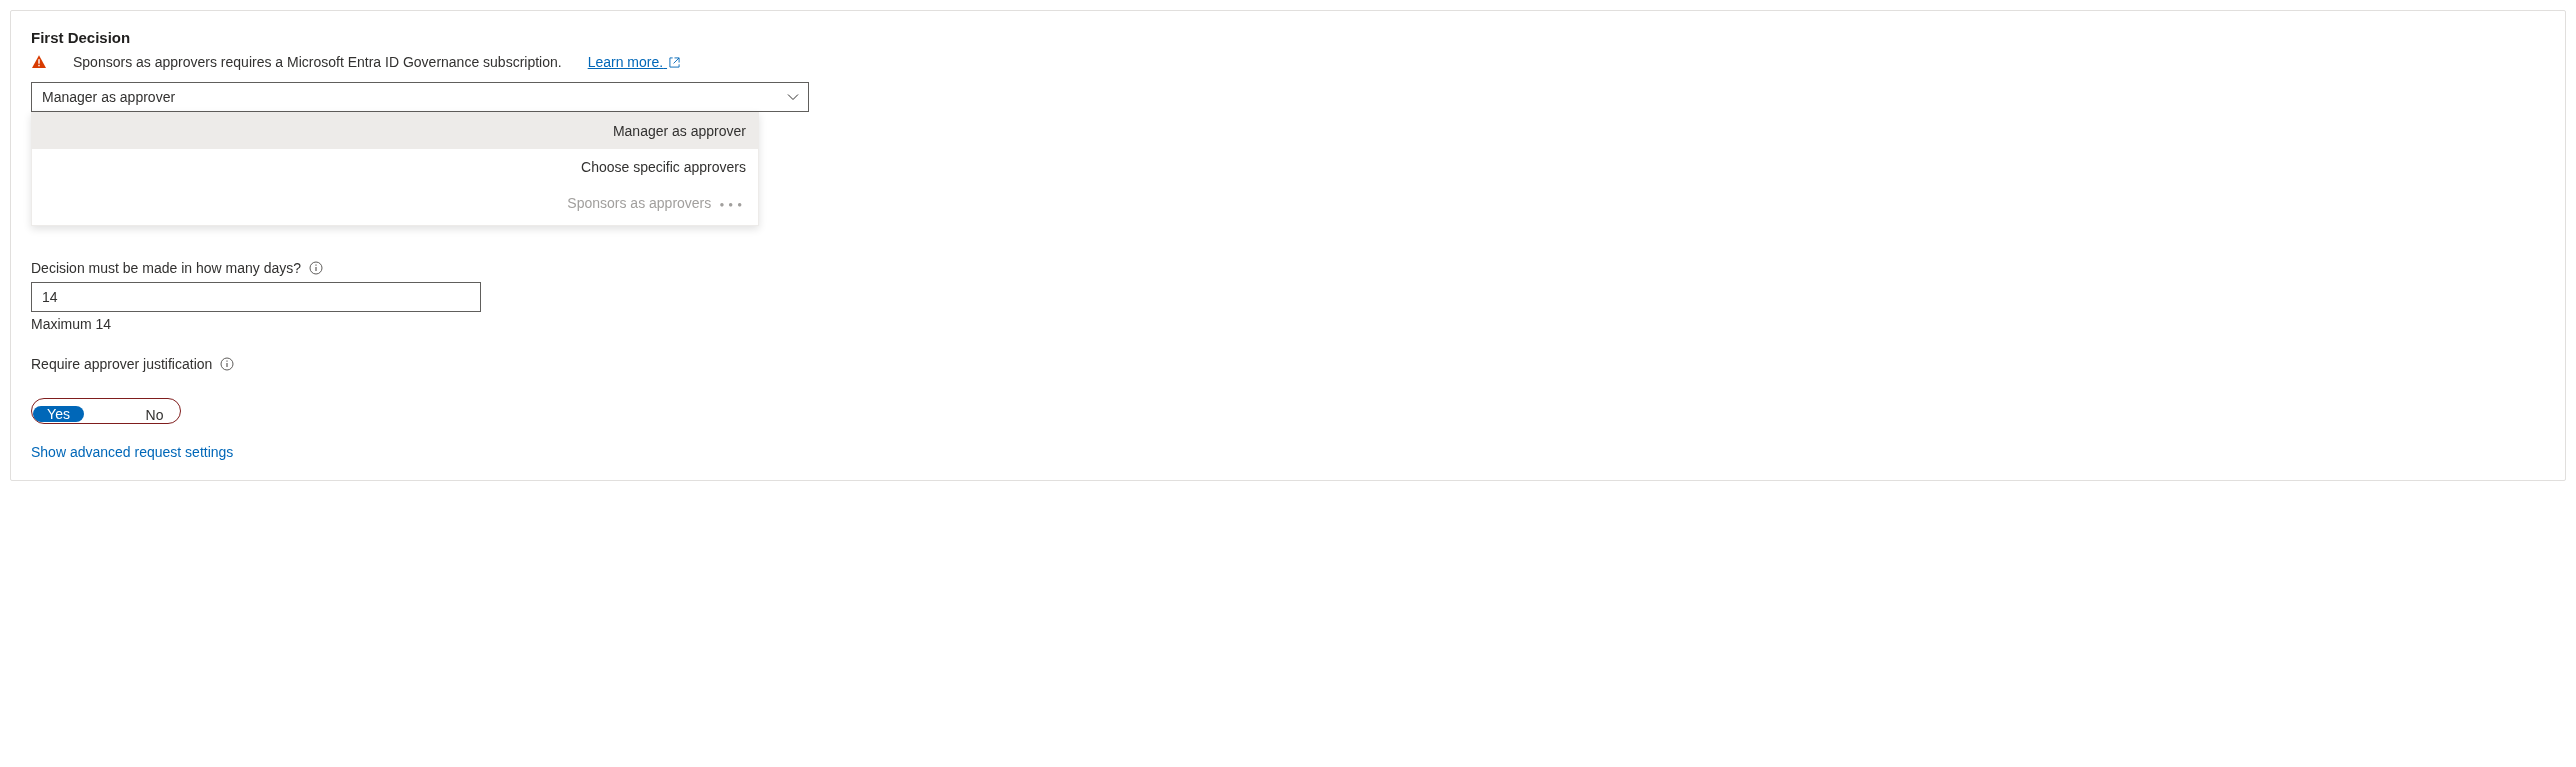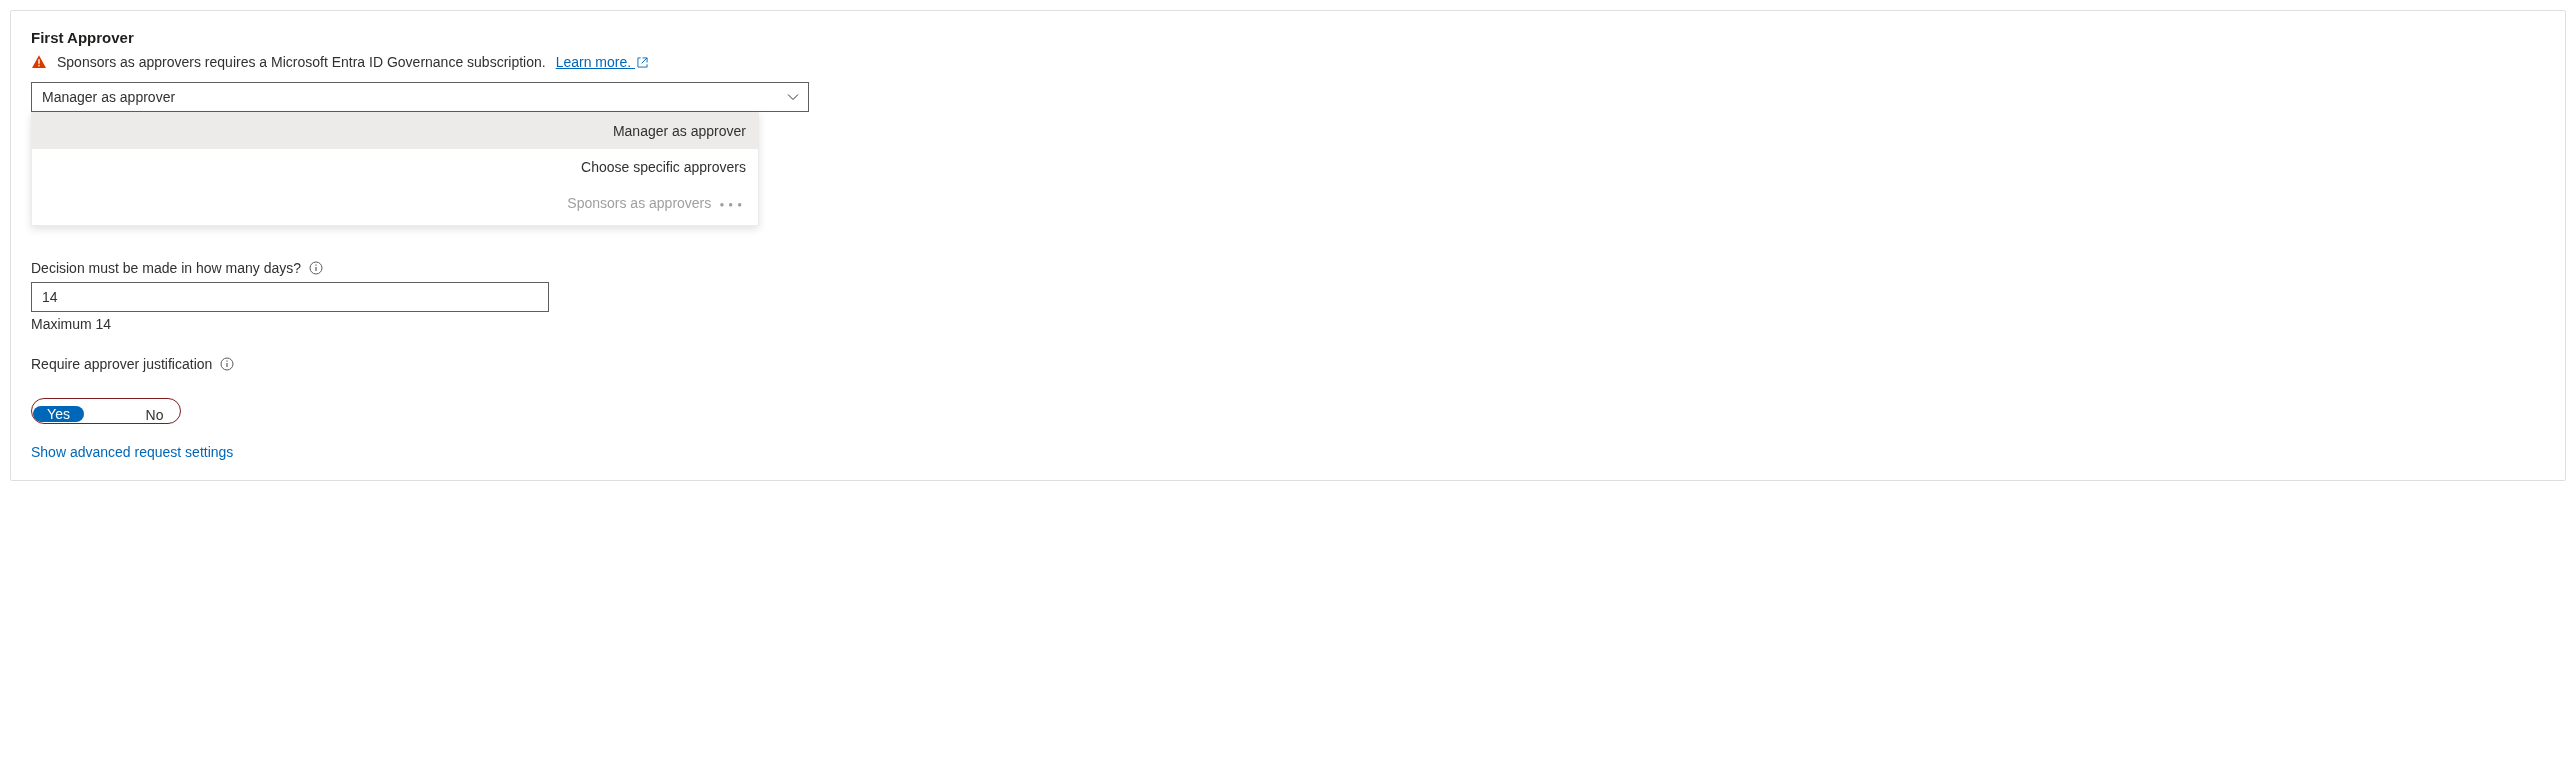--- a/index.html
+++ b/index.html
@@ -18,21 +18,21 @@
     }
     .section-title {
       font-size: 15px;
       font-weight: 700;
       color: #201f1e;
       margin-bottom: 8px;
     }
     .warning-row {
       display: flex;
       align-items: center;
-      gap: 10px;
+      gap: 26px;
       margin-bottom: 12px;
       font-size: 14px;
     }
     .warning-icon svg { display: block; }
     .link {
       color: #0067b8;
       text-decoration: underline;
       cursor: pointer;
       white-space: nowrap;
     }
@@ -77,21 +77,21 @@
     .field-label {
       display: flex;
       align-items: center;
       gap: 8px;
       margin-top: 34px;
       margin-bottom: 6px;
       font-size: 14px;
     }
     .info-icon svg { display: block; }
     .text-input {
-      width: 518px;
+      width: 450px;
       max-width: 100%;
       height: 30px;
       border: 1px solid #605e5c;
       padding: 0 10px;
       font-size: 14px;
       font-family: inherit;
       color: #323130;
     }
     .helper {
       width: 518px;
@@ -133,21 +133,21 @@
       color: #0067b8;
       font-size: 14px;
       cursor: pointer;
     }
   </style>
 </head>
 <body>
 
 <div class="panel">
 
-  <div class="section-title">First Approver</div>
+  <div class="section-title">First Decision</div>
 
   <div class="warning-row">
     <span class="warning-icon">
       <svg width="16" height="16" viewBox="0 0 16 16">
         <path d="M8 1.2 L15 14 H1 Z" fill="#d83b01"></path>
         <rect x="7.3" y="5.2" width="1.4" height="4.5" fill="#fff"></rect>
         <rect x="7.3" y="10.8" width="1.4" height="1.5" fill="#fff"></rect>
       </svg>
     </span>
     <span>Sponsors as approvers requires a Microsoft Entra ID Governance subscription.</span>

